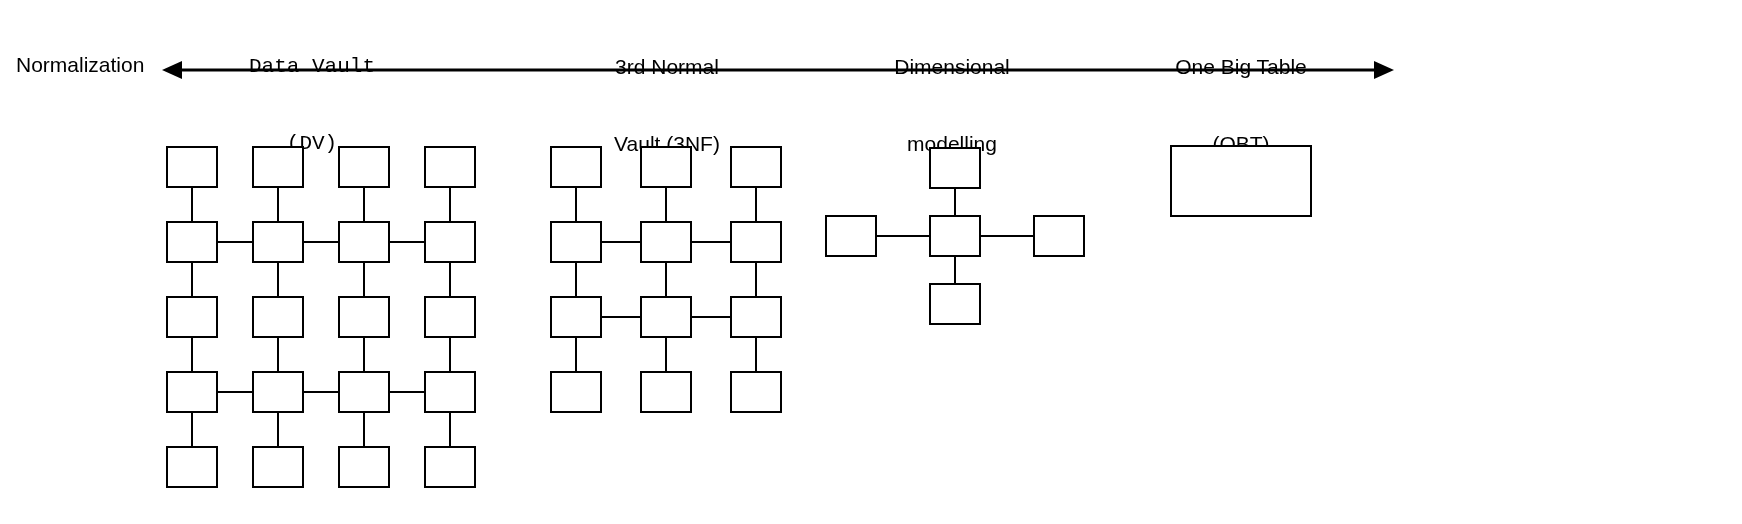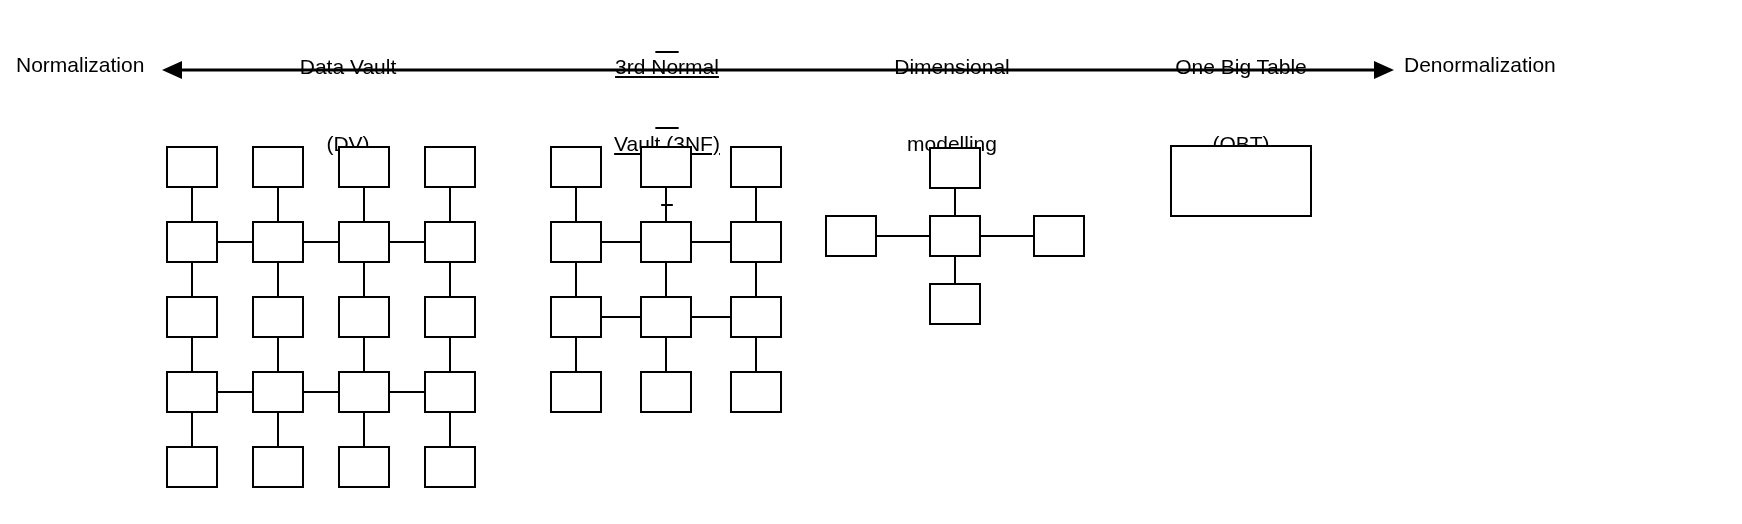--- a/index.html
+++ b/index.html
@@ -64,33 +64,32 @@
   .edge.v{ width:2.4px; }
   .edge.h{ height:2.4px; }
 </style>
 </head>
 <body>
 
 <div id="canvas">
 
   <div class="axis-label" id="label-normalization">Normalization</div>
 
-  <div class="axis-label" id="label-denormalization">Denormalization</div>
 
   <svg id="spectrum-arrow" viewBox="0 0 1232 36">
     <line x1="16" y1="18" x2="1216" y2="18" stroke="#000" stroke-width="3.2"></line>
     <polygon points="0,18 20,9 20,27" fill="#000"></polygon>
     <polygon points="1232,18 1212,9 1212,27" fill="#000"></polygon>
   </svg>
 
-  <div class="col-title" id="title-dv" style="left:348px; top:3px;">
+  <div class="col-title" id="title-dv" style="left:312px; top:3px;font-family:Liberation Mono, monospace;">
     <span class="t-line">Data Vault</span>
     <span class="t-line">(DV)</span>
   </div>
-  <div class="col-title" id="title-3nf" style="left:667px; top:3px;text-decoration:underline;">
+  <div class="col-title" id="title-3nf" style="left:667px; top:3px;">
     <span class="t-line">3rd Normal</span>
     <span class="t-line">Vault (3NF)</span>
   </div>
   <div class="col-title" id="title-obt" style="left:1241px; top:3px;">
     <span class="t-line">One Big Table</span>
     <span class="t-line">(OBT)</span>
   </div>
   <div class="col-title" id="title-dimensional" style="left:952px; top:3px;">
     <span class="t-line">Dimensional</span>
     <span class="t-line">modelling</span>

